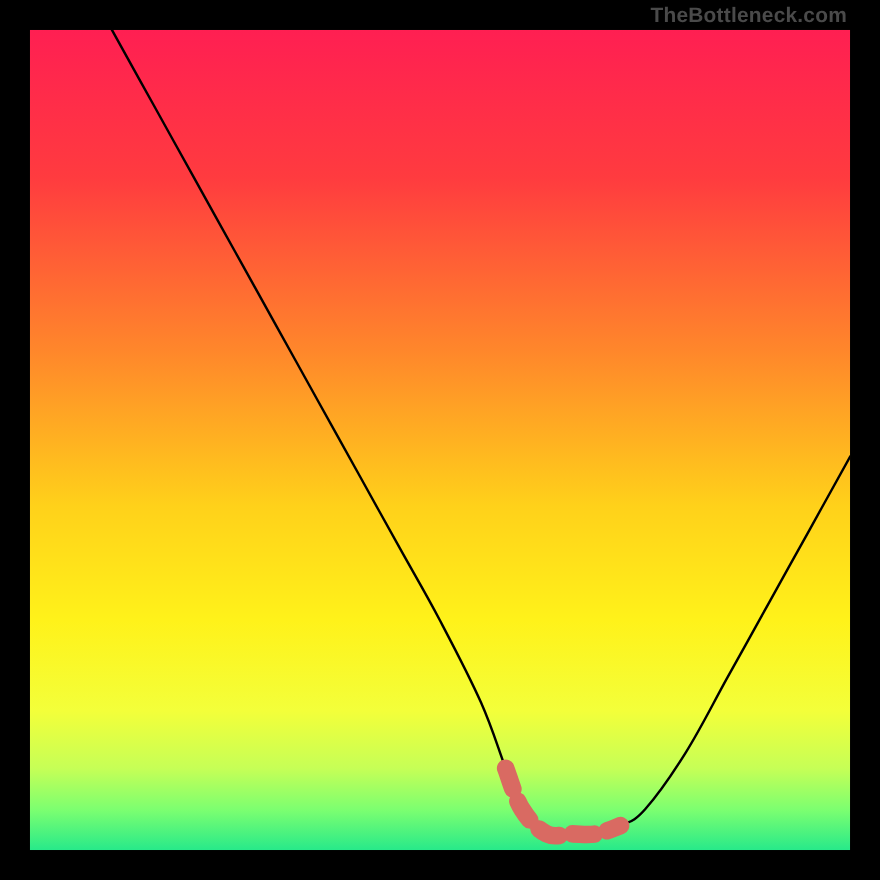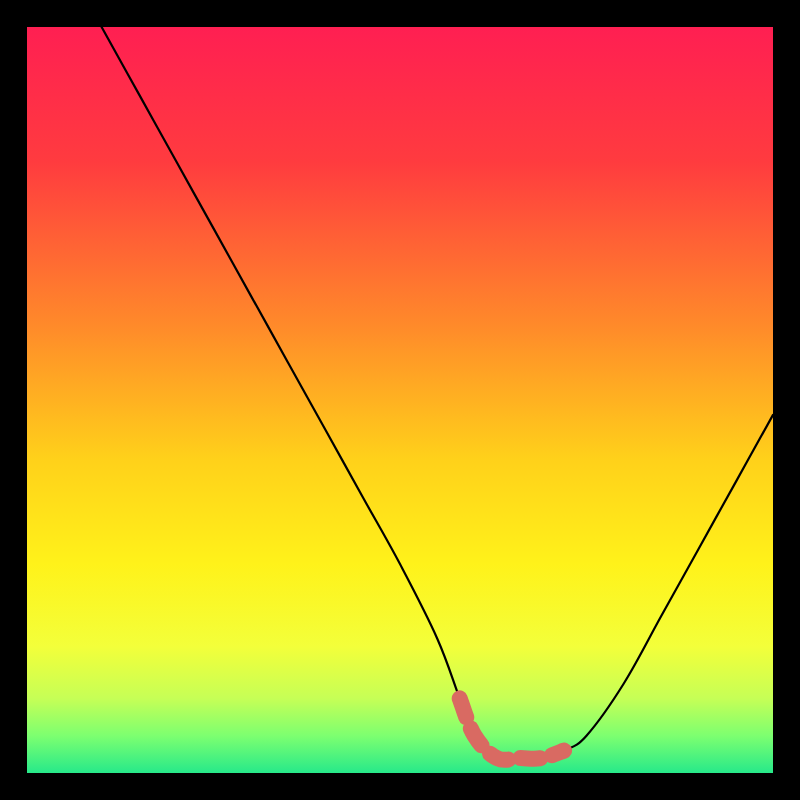--- a/index.html
+++ b/index.html
@@ -65,13 +65,14 @@
       </defs>
       <rect x="0" y="0" width="746" height="746" fill="url(#bgGrad)"></rect>
     </svg>
 
     <svg class="curve-svg" viewBox="0 0 746 746" preserveAspectRatio="none" width="746" height="746">
       <path id="curvePath" fill="none" stroke="#000" stroke-width="2.2" stroke-linecap="round" d="M 74.6 0.0 C 81.3 12.1, 98.5 43.0, 111.9 67.1 C 125.3 91.3, 135.8 110.1, 149.2 134.3 C 162.6 158.5, 173.1 177.2, 186.5 201.4 C 199.9 225.6, 210.4 244.4, 223.8 268.6 C 237.2 292.7, 247.7 311.5, 261.1 335.7 C 274.5 359.9, 285.0 378.7, 298.4 402.8 C 311.8 427.0, 322.3 445.8, 335.7 470.0 C 349.1 494.2, 359.6 511.6, 373.0 537.1 C 386.4 562.6, 399.6 587.5, 410.3 611.7 C 421.0 635.9, 426.0 653.9, 432.7 671.4 C 439.4 688.9, 440.9 698.0, 447.6 708.7 C 454.3 719.4, 461.9 727.1, 470.0 731.1 C 478.0 735.1, 484.3 731.1, 492.4 731.1 C 500.4 731.1, 506.7 732.4, 514.7 731.1 C 522.8 729.7, 529.1 727.6, 537.1 723.6 C 545.2 719.6, 548.8 720.8, 559.5 708.7 C 570.2 696.6, 583.4 678.0, 596.8 656.5 C 610.2 635.0, 620.7 613.5, 634.1 589.3 C 647.5 565.2, 658.0 546.4, 671.4 522.2 C 684.8 498.0, 695.3 479.2, 708.7 455.1 C 722.1 430.9, 739.3 400.0, 746.0 387.9"></path>
       <path id="highlightPath" fill="none" stroke="#d96a62" stroke-width="16" stroke-linecap="round" stroke-linejoin="round" stroke-dasharray="20 12" d="M 432.7 671.4 C 435.4 678.1, 440.9 698.0, 447.6 708.7 C 454.3 719.4, 461.9 727.1, 470.0 731.1 C 478.0 735.1, 484.3 731.1, 492.4 731.1 C 500.4 731.1, 506.7 732.4, 514.7 731.1 C 522.8 729.7, 533.1 725.0, 537.1 723.6"></path>
     </svg>
   </div>
 
+  <div class="watermark">TheBottleneck.com</div>
 </div>
 
 </body></html>

